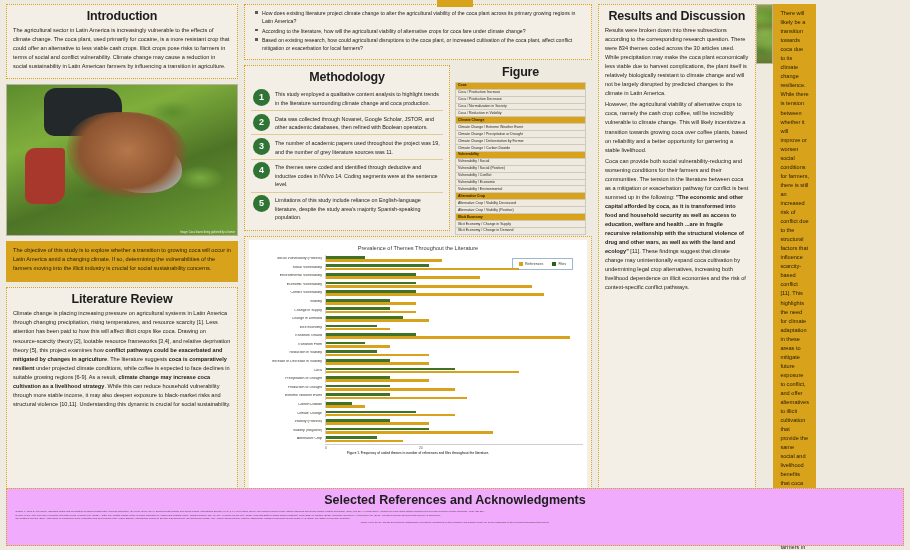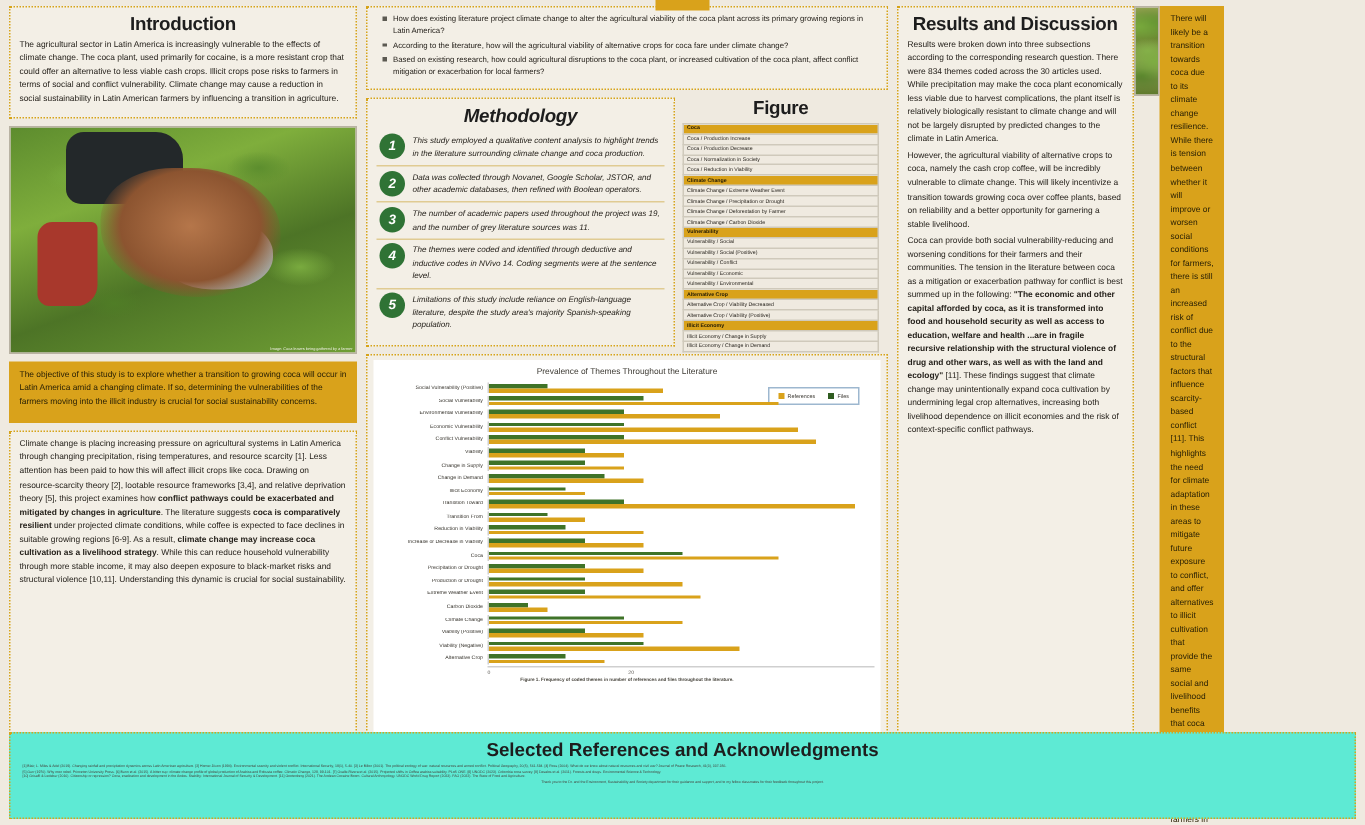--- a/index.html
+++ b/index.html
@@ -80,21 +80,21 @@
     background:#a8382c; border-radius:10px 4px 14px 8px; }
   .bowl { position:absolute; left:44%; top:40%; width:74px; height:48px;
     background:linear-gradient(150deg,#cfd0ca,#9a9a92); border-radius:50% 50% 45% 45%; }
   .photocred { position:absolute; right:2px; bottom:1px; font-size:2.6px; color:#efefe6; }
   
   ul.rq { margin:0; padding:0 2px 0 11px; list-style:none; }
   ul.rq li { position:relative; font-size:5.2px; line-height:1.55; color:#26221c; margin-bottom:1.5px; }
   ul.rq li:before { content:""; position:absolute; left:-7px; top:2.2px; width:2.6px; height:2.6px; background:#5c5a52; }
   
   .mid-split { display:flex; gap:5px; }
-  .meth-box { width:206px;font-style:italic; }
+  .meth-box { width:206px; }
   .codes-box { width:131px; }
   .steps { display:flex; flex-direction:column; }
   .step { display:flex; align-items:flex-start; gap:5px; padding:2.5px 0 2.5px 2px;
           border-top:1px solid #e0cb92; }
   .step:first-child { border-top:none; }
   .step-num {
     flex:0 0 auto;
     width:17px; height:17px; border-radius:50%;
     background:#2f7335; color:#ffffff;
     font-size:9px; font-weight:bold;
@@ -141,21 +141,21 @@
   }
   .lg { display:flex; align-items:center; gap:2px; font-size:3.6px; color:#3a3730; }
   .sw { width:4px; height:4px; display:inline-block; }
   .sw.ref { background:#d9a21b; }
   .sw.file { background:#2f5c20; }
   .figcap { text-align:center; font-size:3.1px; color:#4a473f; margin-top:1px; font-weight:bold; }
   
   .refs {
     position:absolute; left:6px; right:6px; bottom:4px;
     height:58px;
-    background:#5eead4;
+    background:#f0abfc;
     border:1.6px dotted #d6a319;
     padding:3px 8px;
     margin-top:41px;
   }
   .refs h2 { margin:1px 0 3px 0; text-align:center; font-size:12.5px; font-weight:bold; color:#1d1d1d; }
   .micro { font-size:2.35px; line-height:1.5; color:#45423b; text-align:justify; }
   .micro.center { text-align:center; }
   .topnub { position:absolute; left:50%; transform:translateX(-50%); top:0; width:36px; height:7px; background:#d9a21b; }
 </style>
 </head>
@@ -178,20 +178,21 @@
       <div class="bowl"></div>
       <div class="hands"></div>
       <figcaption class="photocred">Image: Coca leaves being gathered by a farmer</figcaption>
     </figure>
 
     <section class="panel-solid">
       <p class="body gold">The objective of this study is to explore whether a transition to growing coca will occur in Latin America amid a changing climate. If so, determining the vulnerabilities of the farmers moving into the illicit industry is crucial for social sustainability concerns.</p>
     </section>
 
     <section class="panel" style="flex:1;">
+      <h2 class="sec-title">Literature Review</h2>
       <p class="body">
         <span>Climate change is placing increasing pressure on agricultural systems in Latin America through changing precipitation, rising temperatures, and resource scarcity [1]. Less attention has been paid to how this will affect illicit crops like coca. Drawing on resource-scarcity theory [2], lootable resource frameworks [3,4], and relative deprivation theory [5], this project examines how </span><span class="b">conflict pathways could be exacerbated and mitigated by changes in agriculture</span><span>. The literature suggests </span><span class="b">coca is comparatively resilient</span><span> under projected climate conditions, while coffee is expected to face declines in suitable growing regions [6-9]. As a result, </span><span class="b">climate change may increase coca cultivation as a livelihood strategy</span><span>. While this can reduce household vulnerability through more stable income, it may also deepen exposure to black-market risks and structural violence [10,11]. Understanding this dynamic is crucial for social sustainability.</span>
       </p>
     </section>
   </div>
 
   <div class="col-mid">
 
     <section class="panel">
       <ul class="rq">

